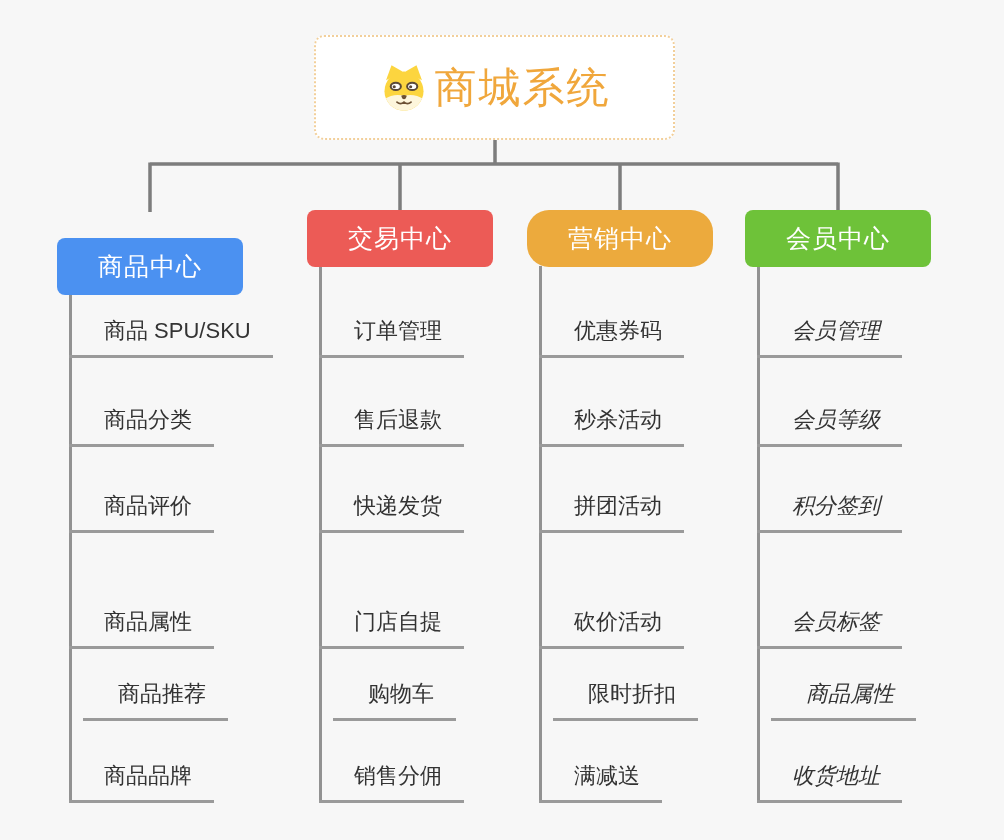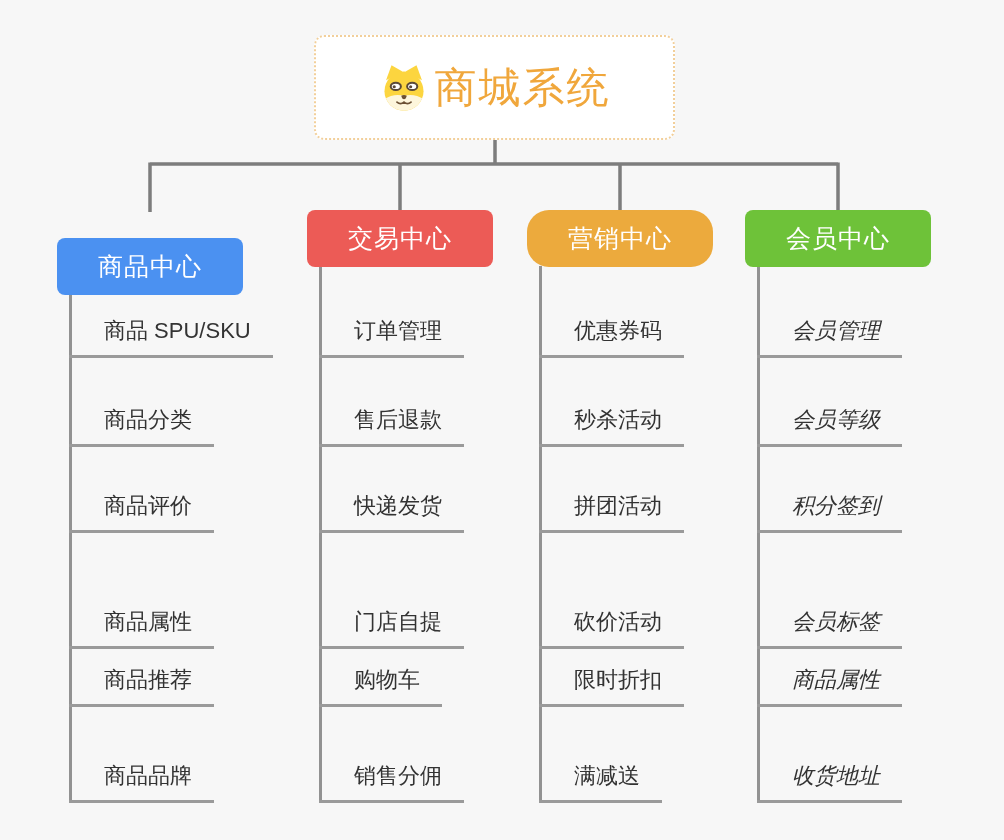--- a/index.html
+++ b/index.html
@@ -61,21 +61,21 @@
     cursor:pointer;
   }
   .c1 { left:69px; }
   .c2 { left:319px; }
   .c3 { left:539px; }
   .c4 { left:757px;font-style:italic; }
   .r1 { top:316px; }
   .r2 { top:405px; }
   .r3 { top:470px;margin-top:21px; }
   .r4 { top:583px;margin-top:24px; }
-  .r5 { top:665px; }
+  .r5 { top:679px;margin-left:14px; }
   .r6 { top:761px; }
 </style>
 </head>
 <body>
 
 <div class="canvas">
 
   <svg class="connectors" width="1004" height="840">
     <path d="M495 139 V164 M150 164 H838 M150 162.5 V212 M400 162.5 V212 M620 162.5 V212 M838 162.5 V212" fill="none" stroke="#7d7d7d" stroke-width="3.5"></path>
   </svg>

